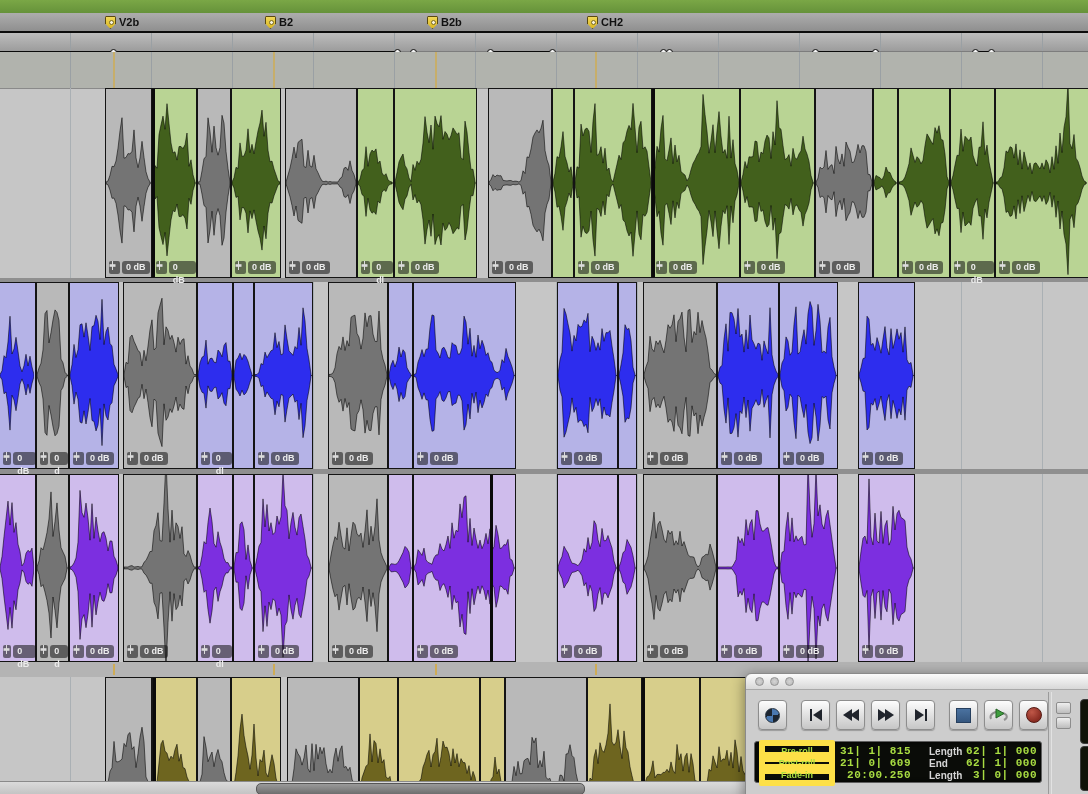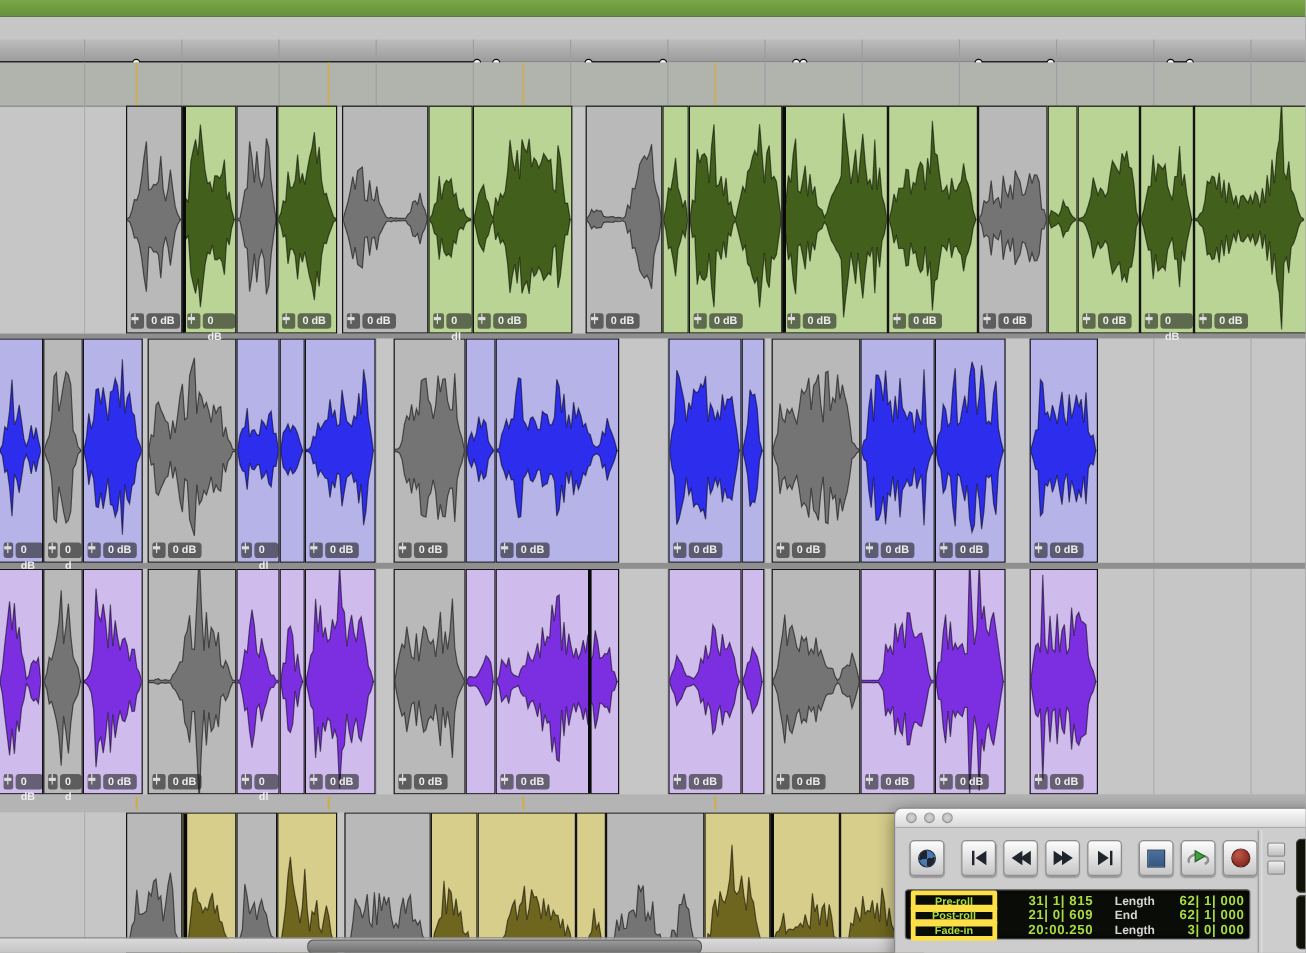--- a/index.html
+++ b/index.html
@@ -59,25 +59,25 @@
     background:linear-gradient(#fdfdfd,#c6c6c6);border:1px solid #8d8d8d;
     box-shadow:0 1px 1px rgba(0,0,0,0.25);display:flex;align-items:center;justify-content:center;box-sizing:border-box;}
   .tbtn.gapL{margin-left:8px;}
   .lcd{position:absolute;left:8px;top:67px;width:288px;height:42px;background:#0a0c08;
     border-radius:3px;border:1px solid #5f5f5f;box-shadow:inset 0 0 4px #000;
     display:flex;padding:2px 4px;box-sizing:border-box;}
   .lcd-col{display:flex;flex-direction:column;justify-content:space-between;padding:1px 0;}
   .lcd-col.left{width:152px;}
   .lcd-col.right{flex:1;}
   .lcd-row{display:flex;align-items:center;justify-content:space-between;height:12px;}
-  .lcd-boxlabel{border:4px solid #fde047;border-radius:2px;color:#a8dc42;font-size:9px;
+  .lcd-boxlabel{border:6px solid #fde047;border-radius:2px;color:#a8dc42;font-size:9px;
     font-weight:bold;line-height:10px;padding:0 8px;min-width:48px;text-align:center;}
   .lcd-val{color:#a8dc42;font-size:11px;font-weight:bold;letter-spacing:0.5px;}
   .lcd-plainlabel{color:#d6d6d6;font-size:10px;font-weight:bold;padding-left:18px;}
-  .lcd-row .lcd-val{text-align:left;}
+  .lcd-row .lcd-val{text-align:left;font-family:Liberation Mono, monospace;}
   .groove{position:absolute;top:18px;bottom:4px;left:302px;width:2px;
     border-left:1px solid #9a9a9a;border-right:1px solid #e2e2e2;}
   .mini-btn{position:absolute;left:310px;width:15px;height:12px;border-radius:2px;
     background:linear-gradient(#efefef,#bdbdbd);border:1px solid #8d8d8d;box-sizing:border-box;}
   .counter-part{position:absolute;left:334px;width:60px;height:43px;background:#101208;
     border-radius:4px;border:1px solid #3a3a3a;}
   
   .i-online{width:15px;height:15px;border-radius:50%;
     background:conic-gradient(#4a78b0 0 22%,#1c2530 0 50%,#4a78b0 0 72%,#1c2530 0);
     border:1px solid #22303e;box-sizing:border-box;}
@@ -90,20 +90,38 @@
     background:radial-gradient(circle at 35% 30%,#c05848,#8a2c22 70%);border:1px solid #551a14;}
   .rowflex{display:flex;align-items:center;gap:1px;}
 </style>
 </head>
 <body>
 
 <div class="screen">
 
   <div class="topbar"></div>
 
+  <div class="marker-ruler" id="markerRuler">
+      <div class="marker" style="left: 105px;">
+        <div class="marker-flag"></div>
+        <div class="marker-label">V2b</div>
+      </div>
+      <div class="marker" style="left: 265px;">
+        <div class="marker-flag"></div>
+        <div class="marker-label">B2</div>
+      </div>
+      <div class="marker" style="left: 427px;">
+        <div class="marker-flag"></div>
+        <div class="marker-label">B2b</div>
+      </div>
+      <div class="marker" style="left: 587px;">
+        <div class="marker-flag"></div>
+        <div class="marker-label">CH2</div>
+      </div>
+    </div>
 
   <div class="tempo-upper" id="tempoUpper">
       <div class="grid-v" style="left: 70px;"></div>
       <div class="grid-v" style="left: 151px;"></div>
       <div class="grid-v" style="left: 232px;"></div>
       <div class="grid-v" style="left: 313px;"></div>
       <div class="grid-v" style="left: 394px;"></div>
       <div class="grid-v" style="left: 475px;"></div>
       <div class="grid-v" style="left: 556px;"></div>
       <div class="grid-v" style="left: 637px;"></div>

